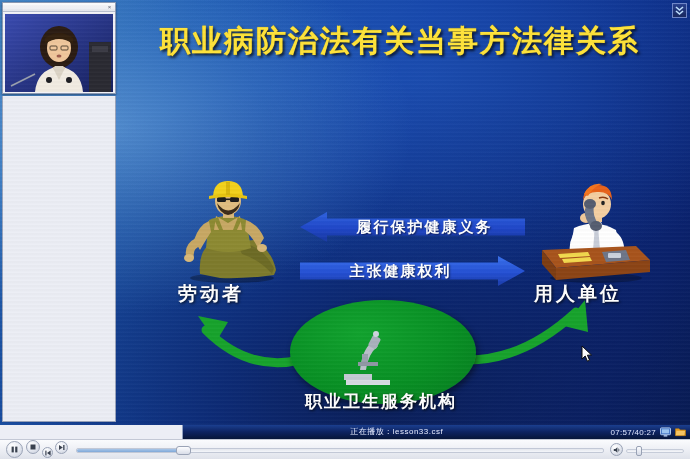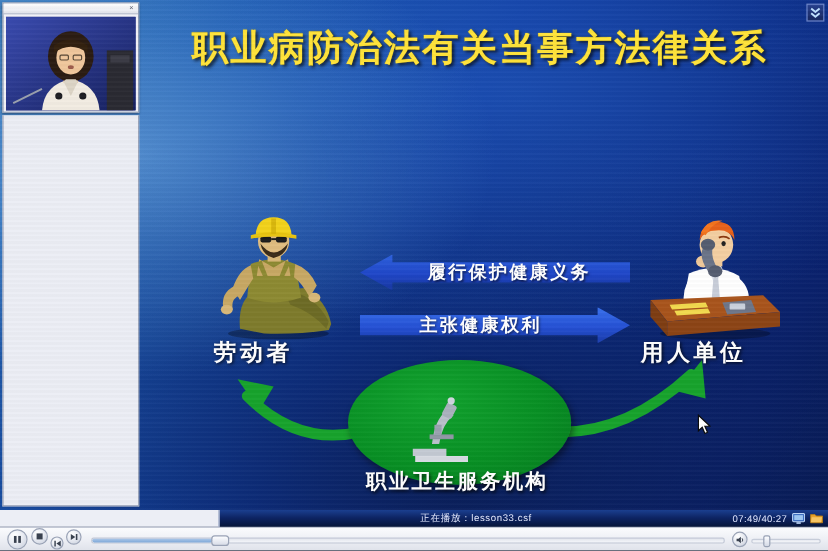--- a/index.html
+++ b/index.html
@@ -352,21 +352,21 @@
       <path d="M1 1 L1 14 L4.2 11 L6.4 16.2 L8.6 15.2 L6.4 10.2 L10.5 10 Z" fill="#ffffff" stroke="#0a0a0a" stroke-width="1"></path>
     </svg>
   </div>
 
   <div id="statusbar">
     <div id="sb-left"></div>
     <div id="sb-mid">
       <span id="sb-now">正在播放：lesson33.csf</span>
     </div>
     <div id="sb-right">
-      <span id="sb-time">07:49/40:27</span>
+      <span id="sb-time">07:57/40:27</span>
       <svg class="sb-icon" viewBox="0 0 12 11">
         <rect x="0.5" y="1" width="11" height="7.5" rx="1" fill="#3f6fc0" stroke="#bcd4f5" stroke-width="1"></rect>
         <rect x="2" y="2.5" width="8" height="4.5" fill="#9cc4ef"></rect>
         <rect x="4" y="9" width="4" height="1.5" fill="#bcd4f5"></rect>
       </svg>
       <svg class="sb-icon" viewBox="0 0 12 11">
         <path d="M0.5 2 L4.5 2 L5.8 3.3 L11.5 3.3 L11.5 9.5 L0.5 9.5 Z" fill="#e8a22c" stroke="#b87c16" stroke-width="0.8"></path>
         <path d="M1.5 4.4 L11 4.4 L10 9 L0.8 9 Z" fill="#f6c463"></path>
       </svg>
     </div>

